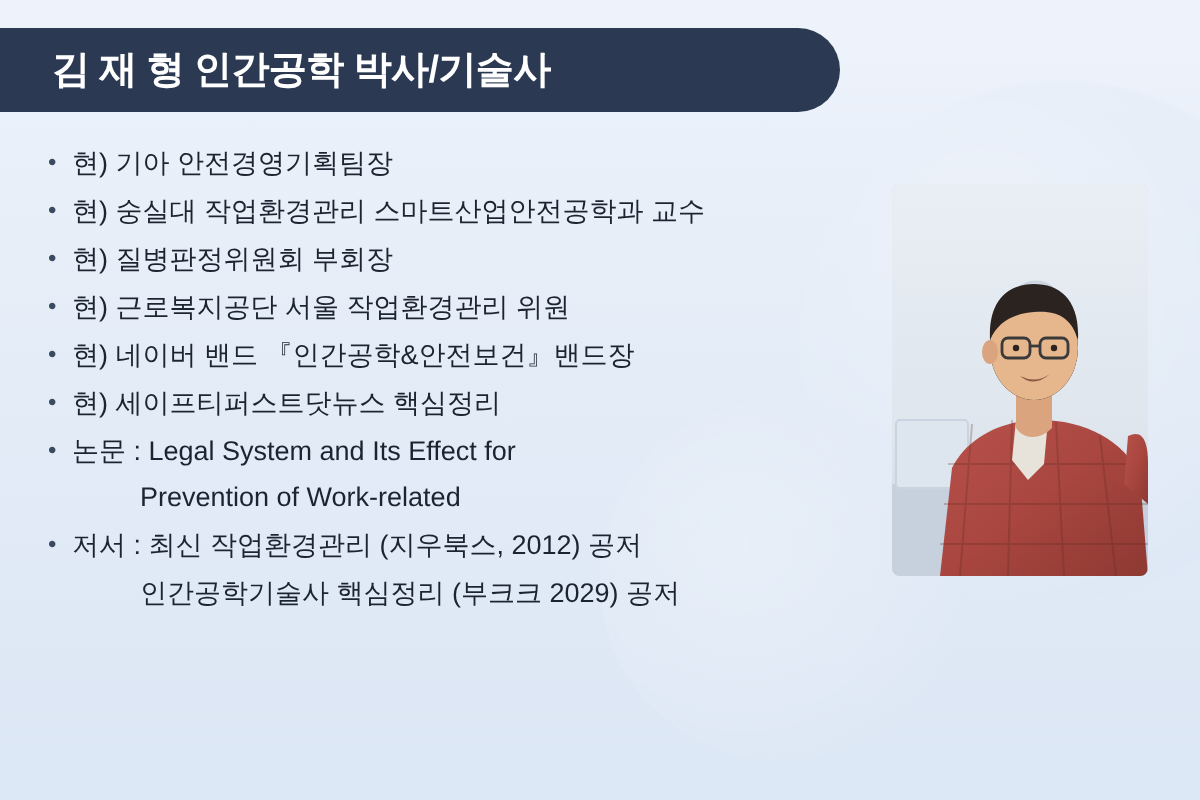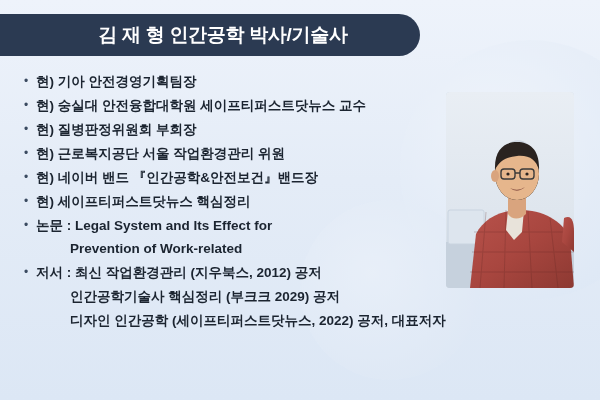--- a/index.html
+++ b/index.html
@@ -46,21 +46,20 @@
     top: 14px;
     height: 42px;
     width: 420px;
     background: #2b3a52;
     border-top-right-radius: 21px;
     border-bottom-right-radius: 21px;
     display: flex;
     align-items: center;
     padding-left: 26px;
     box-sizing: border-box;
-    justify-content: center;
   }
   .title-text {
     color: #ffffff;
     font-size: 19px;
     font-weight: bold;
     letter-spacing: -0.3px;
     white-space: nowrap;
   }
   
   .content {
@@ -81,21 +80,20 @@
   .bullet {
     width: 12px;
     min-width: 12px;
     color: #3a4a60;
     font-size: 12px;
     line-height: 1.6;
   }
   .bullet.empty { color: transparent; }
   .line-text {
     flex: 1;
-    font-weight: bold;
   }
   .indent-1 .line-text { padding-left: 34px; }
   
   .photo {
     position: absolute;
     right: 26px;
     top: 92px;
     width: 128px;
     height: 196px;
     border-radius: 4px;
@@ -118,21 +116,21 @@
 
   <div class="content">
 
     <div class="line">
       <span class="bullet">•</span>
       <span class="line-text">현) 기아 안전경영기획팀장</span>
     </div>
 
     <div class="line">
       <span class="bullet">•</span>
-      <span class="line-text">현) 숭실대 안전융합대학원 세이프티퍼스트닷뉴스 교수</span>
+      <span class="line-text">현) 숭실대 작업환경관리 스마트산업안전공학과 교수</span>
     </div>
 
     <div class="line">
       <span class="bullet">•</span>
       <span class="line-text">현) 질병판정위원회 부회장</span>
     </div>
 
     <div class="line">
       <span class="bullet">•</span>
       <span class="line-text">현) 근로복지공단 서울 작업환경관리 위원</span>
@@ -162,24 +160,20 @@
     <div class="line">
       <span class="bullet">•</span>
       <span class="line-text">저서 : 최신 작업환경관리 (지우북스, 2012) 공저</span>
     </div>
 
     <div class="line indent-1">
       <span class="bullet empty"></span>
       <span class="line-text">인간공학기술사 핵심정리 (부크크 2029) 공저</span>
     </div>
 
-    <div class="line indent-1">
-      <span class="bullet empty"></span>
-      <span class="line-text">디자인 인간공학 (세이프티퍼스트닷뉴스, 2022) 공저, 대표저자</span>
-    </div>
 
   </div>
 
   <div class="photo">
     <svg width="128" height="196" viewBox="0 0 128 196" xmlns="http://www.w3.org/2000/svg">
       <defs>
         <linearGradient id="wall" x1="0" y1="0" x2="0" y2="1">
           <stop offset="0%" stop-color="#e9eef4"></stop>
           <stop offset="60%" stop-color="#dfe6ee"></stop>
           <stop offset="100%" stop-color="#cfd9e4"></stop>

